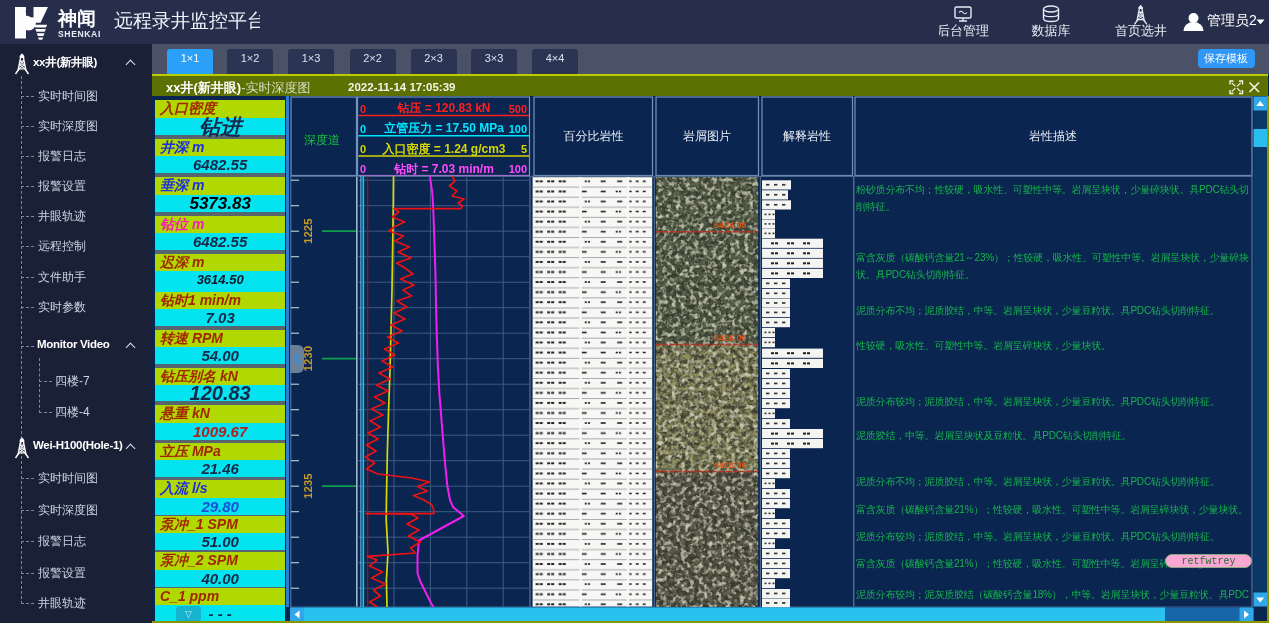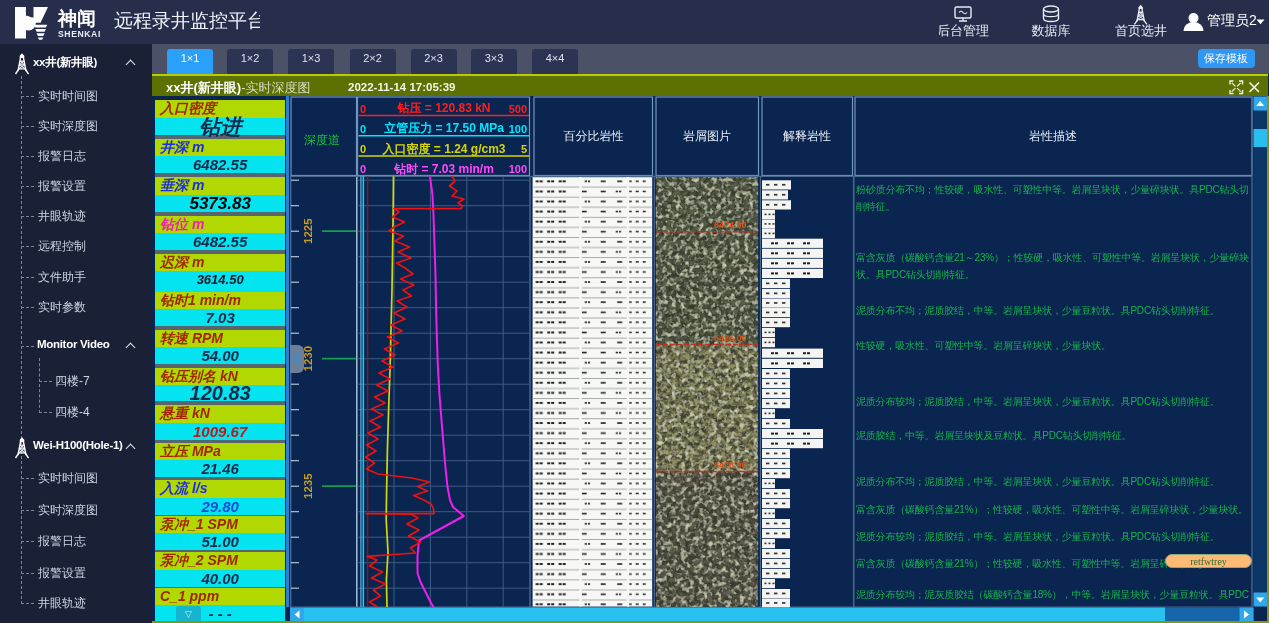--- a/index.html
+++ b/index.html
@@ -17,21 +17,21 @@
 .gbar{position:absolute;left:152px;top:74px;width:1115.5px;height:22px;background:#5d7103;border-top:2.2px solid #b9cc00}
 .gbar .t1{position:absolute;left:14px;top:3px;font-size:13px;font-weight:bold;color:#fff}
 .gbar .t1 span{font-weight:normal;color:#d9ddc8}
 .gbar .t2{position:absolute;left:196px;top:4.5px;font-size:11.5px;font-weight:bold;color:#f2f4e8}
 .content{position:absolute;left:152px;top:96px;width:1117px;height:527px;background:#0a2550}
 .plab{position:absolute;left:155px;width:130.3px;background:#b1d800;font-size:14px;font-weight:bold;font-style:italic;padding-left:5px;line-height:17.5px;white-space:nowrap;z-index:2}
 .pval{position:absolute;left:155px;width:130.3px;background:#04e4f0;font-weight:bold;font-style:italic;text-align:center;line-height:17px;z-index:2}
 .pcol{position:absolute;left:155px;top:99.5px;width:130.3px;height:521.5px;background:#57666e}
 .dwrap{position:absolute;left:856px;top:96px;width:402px;height:511px;overflow:hidden;z-index:3}
 .drow{position:absolute;left:0;width:402px;font-size:10px;letter-spacing:-0.2px;color:#17b44c;line-height:17.3px}
-.tip{position:absolute;left:1165px;top:553.5px;width:87px;height:14.5px;background:#fdba74;border:1px solid #8aa882;border-radius:7px;color:#2f6b35;font-size:10px;font-family:Liberation Serif, serif;text-align:center;line-height:13px;z-index:5}
+.tip{position:absolute;left:1165px;top:553.5px;width:87px;height:14.5px;background:#f9a8d4;border:1px solid #8aa882;border-radius:7px;color:#2f6b35;font-size:10px;font-family:Liberation Mono, monospace;text-align:center;line-height:13px;z-index:5}
 .olive-b{position:absolute;left:152px;top:620.8px;width:1117px;height:2.2px;background:#8a9500;z-index:6}
 .olive-r{position:absolute;left:1266.5px;top:96px;width:2.5px;height:527px;background:#8a9500;z-index:6}
 </style></head>
 <body>
 <div class="app">
 
 <div class="hdr">
   <svg width="260" height="44" style="position:absolute;left:0;top:0">
     <g fill="#fdfdfd">
       <rect x="15" y="7" width="11" height="31.5"></rect>

